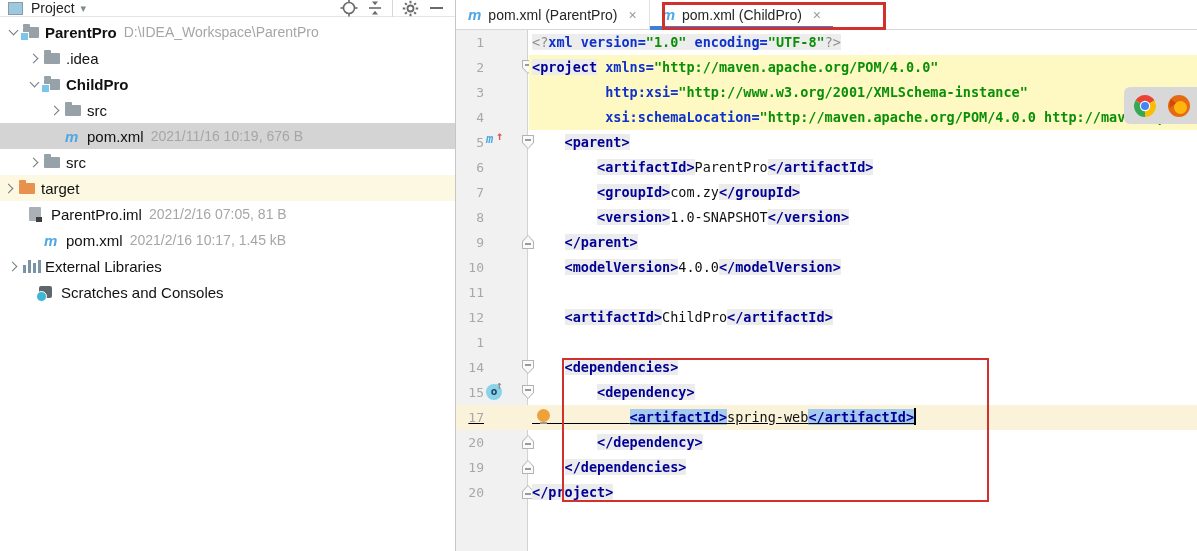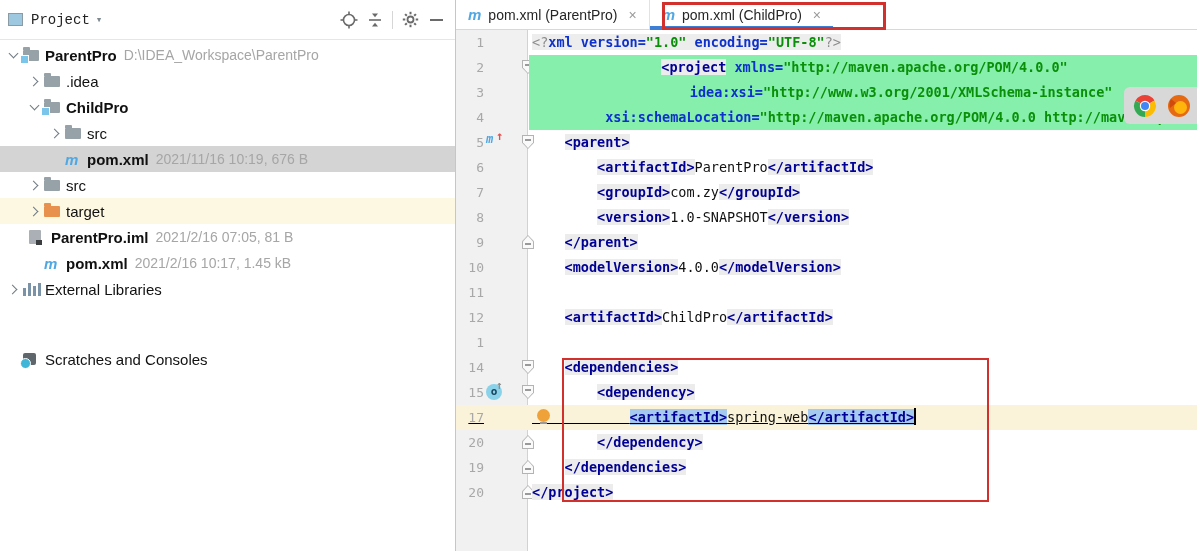--- a/index.html
+++ b/index.html
@@ -2,42 +2,42 @@
 <html style="--annotation-red: #d2302c; --note-red: #e5494d; --tab-underline: #3e7fd6; --maven-blue: #4fa7e3; --selection-blue: #a6c9ef; --current-line: #faf3d9; --string-green: #0a8f08; --tag-navy: #000096; --attr-blue: #0e31cc;"><head>
 <meta charset="utf-8">
 <style>
   * { margin:0; padding:0; box-sizing:border-box; }
   html,body { width:1197px; height:551px; overflow:hidden; background:#fff;
               font-family:"Liberation Sans", sans-serif; }
   .app { display:flex; width:1197px; height:551px; }
 
   
   .panel { width:456px; height:100%; background:#fff; border-right:1px solid #c6c6c6; flex:none; }
-  .panel-header { height:40px; display:flex; align-items:center; padding:0 6px 0 8px;
-                  border-bottom:1px solid #e6e6e6;font-family:Liberation Mono, monospace; }
+  .panel-header { height:17px; display:flex; align-items:center; padding:0 6px 0 8px;
+                  border-bottom:1px solid #e6e6e6; }
   .pp-winicon { width:15px; height:13px; background:#9ec7e0; border:1px solid #8a9ba6; margin-right:8px; }
   .pp-title { font-size:14px; color:#222; }
   .pp-drop { color:#7e8a90; font-size:11px; margin-left:6px; }
   .pp-spacer { flex:1; }
   .hicon { width:26px; height:22px; display:flex; align-items:center; justify-content:center; cursor:pointer; }
   .hsep { width:1px; height:18px; background:#d6d6d6; margin:0 4px; }
   .dash { width:13px; height:2px; background:#6a6a6a; }
 
   .tree { padding-top:2px; }
   .trow { height:26px; display:flex; align-items:center; font-size:15px; color:#1b1b1b; white-space:nowrap; }
   .trow.sel { background:#d4d4d4; }
   .trow.hl  { background:#fcf8e2; }
   .chev-slot { width:19px; flex:none; display:flex; align-items:center; justify-content:center; }
   .chev { width:7px; height:7px; border-right:1.7px solid #6e7a80; border-bottom:1.7px solid #6e7a80;
           transform:rotate(-45deg); margin-left:-3px; }
   .chev.exp { transform:rotate(45deg); margin-left:0; margin-top:-3px; }
   .icon-slot { width:22px; flex:none; display:flex; align-items:center; position:relative; }
   .lbl { color:#111; }
   .lbl.b { font-weight:bold; }
-  .lbl.sb { font-weight:700; }
+  .lbl.sb { font-weight:400; }
   .meta { color:#a6a6a6; margin-left:7px; font-size:14px; }
 
   .ic-folder { position:relative; width:16px; height:11px; background:#97a1a8; border-radius:1px; display:inline-block; }
   .ic-folder::before { content:""; position:absolute; top:-3px; left:0; width:7px; height:3px;
                        background:inherit; border-radius:1px 1px 0 0; }
   .ic-folder.excl { background:#e8914e; }
   .ic-folder.mod::after { content:""; position:absolute; left:-3px; bottom:-3px; width:7px; height:7px;
                           background:#7cc5ea; border:1px solid #fff; }
   .ic-maven { font-style:italic; font-weight:bold; font-size:15px; color:var(--maven-blue); line-height:1; }
   .ic-iml { position:relative; width:12px; height:14px; background:#aab0b6; border-radius:1px; display:inline-block; }
@@ -63,21 +63,21 @@
   .gutter-bg { position:absolute; left:0; top:0; width:72px; height:100%;
                background:#f1f1f1; border-right:1px solid #d2d2d2; }
   .lines { position:relative; }
   .line { position:relative; display:flex; height:25px; font-family:"DejaVu Sans Mono", monospace;
           font-size:13.5px; line-height:25px; }
   .line.cur { background:var(--current-line);text-decoration:underline; }
   .gcell { width:73px; flex:none; display:flex; position:relative; }
   .lnum { width:28px; text-align:right; color:#a8a8a8; font-size:13px; flex:none; }
   .gslot { width:24px; flex:none; position:relative; }
   .ccell { flex:1; white-space:pre; position:relative; padding-left:3px; color:#111; }
-  .ccell.full { background:#86efac;text-align:center; }
+  .ccell.full { background:#fef9c3; }
   .graybg { background:#ededed; }
 
   .tk-pi { color:#8c8c8c; }
   .tk-xk { color:var(--attr-blue); font-weight:bold; }
   .tk-s  { color:var(--string-green); font-weight:bold; }
   .tk-t  { color:var(--tag-navy); font-weight:bold; background:#ececec; }
   .tk-ts { color:var(--tag-navy); font-weight:bold; background:var(--selection-blue); }
   .tk-x  { color:#111; }
   .caret { display:inline-block; width:2px; height:17px; background:#000; vertical-align:-3px; }
 
@@ -209,21 +209,21 @@
         </div>
         <div class="trow" style="padding-left: 25px;">
           <span class="chev-slot">
             <span class="chev"></span>
           </span>
           <span class="icon-slot">
             <span class="ic-folder"></span>
           </span>
           <span class="lbl">src</span>
         </div>
-        <div class="trow hl" style="padding-left: 25px; text-align: center;">
+        <div class="trow hl" style=" text-align: center;">
           <span class="chev-slot">
             <span class="chev"></span>
           </span>
           <span class="icon-slot">
             <span class="ic-folder excl"></span>
           </span>
           <span class="lbl">target</span>
         </div>
         <div class="trow" style="padding-left: 10px;">
           <span class="chev-slot"></span>
@@ -248,21 +248,21 @@
           <span class="icon-slot">
             <span class="ic-lib">
               <i style="height: 8px;"></i>
               <i style="height: 13px;"></i>
               <i style="height: 10px;"></i>
               <i style="height: 13px;"></i>
             </span>
           </span>
           <span class="lbl">External Libraries</span>
         </div>
-        <div class="trow" style="padding-left: 4px; margin-top: 44px;">
+        <div class="trow" style="padding-left: 20px;">
           <span class="chev-slot"></span>
           <span class="icon-slot">
             <span class="ic-scr"></span>
           </span>
           <span class="lbl">Scratches and Consoles</span>
         </div>
       </div>
   </div>
 
   <div class="editor">
@@ -299,21 +299,21 @@
                 <span class="mn"></span>
               </span>
             </div>
             <div class="ccell full"><span class="tk-t">&lt;project</span><span class="tk-sp"> </span><span class="tk-xk">xmlns=</span><span class="tk-s">"http://maven.apache.org/POM/4.0.0"</span></div>
           </div>
           <div class="line">
             <div class="gcell">
               <span class="lnum">3</span>
               <span class="gslot"></span>
             </div>
-            <div class="ccell full"><span class="tk-sp">         </span><span class="tk-xk">idea:xsi=</span><span class="tk-s">"http://www.w3.org/2001/XMLSchema-instance"</span></div>
+            <div class="ccell full"><span class="tk-sp">         </span><span class="tk-xk">http:xsi=</span><span class="tk-s">"http://www.w3.org/2001/XMLSchema-instance"</span></div>
           </div>
           <div class="line">
             <div class="gcell">
               <span class="lnum">4</span>
               <span class="gslot"></span>
             </div>
             <div class="ccell full"><span class="tk-sp">         </span><span class="tk-xk">xsi:schemaLocation=</span><span class="tk-s">"http://maven.apache.org/POM/4.0.0 http://maven.apache.org/xsd/maven-4.0.0.xsd"</span></div>
           </div>
           <div class="line">
             <div class="gcell">

